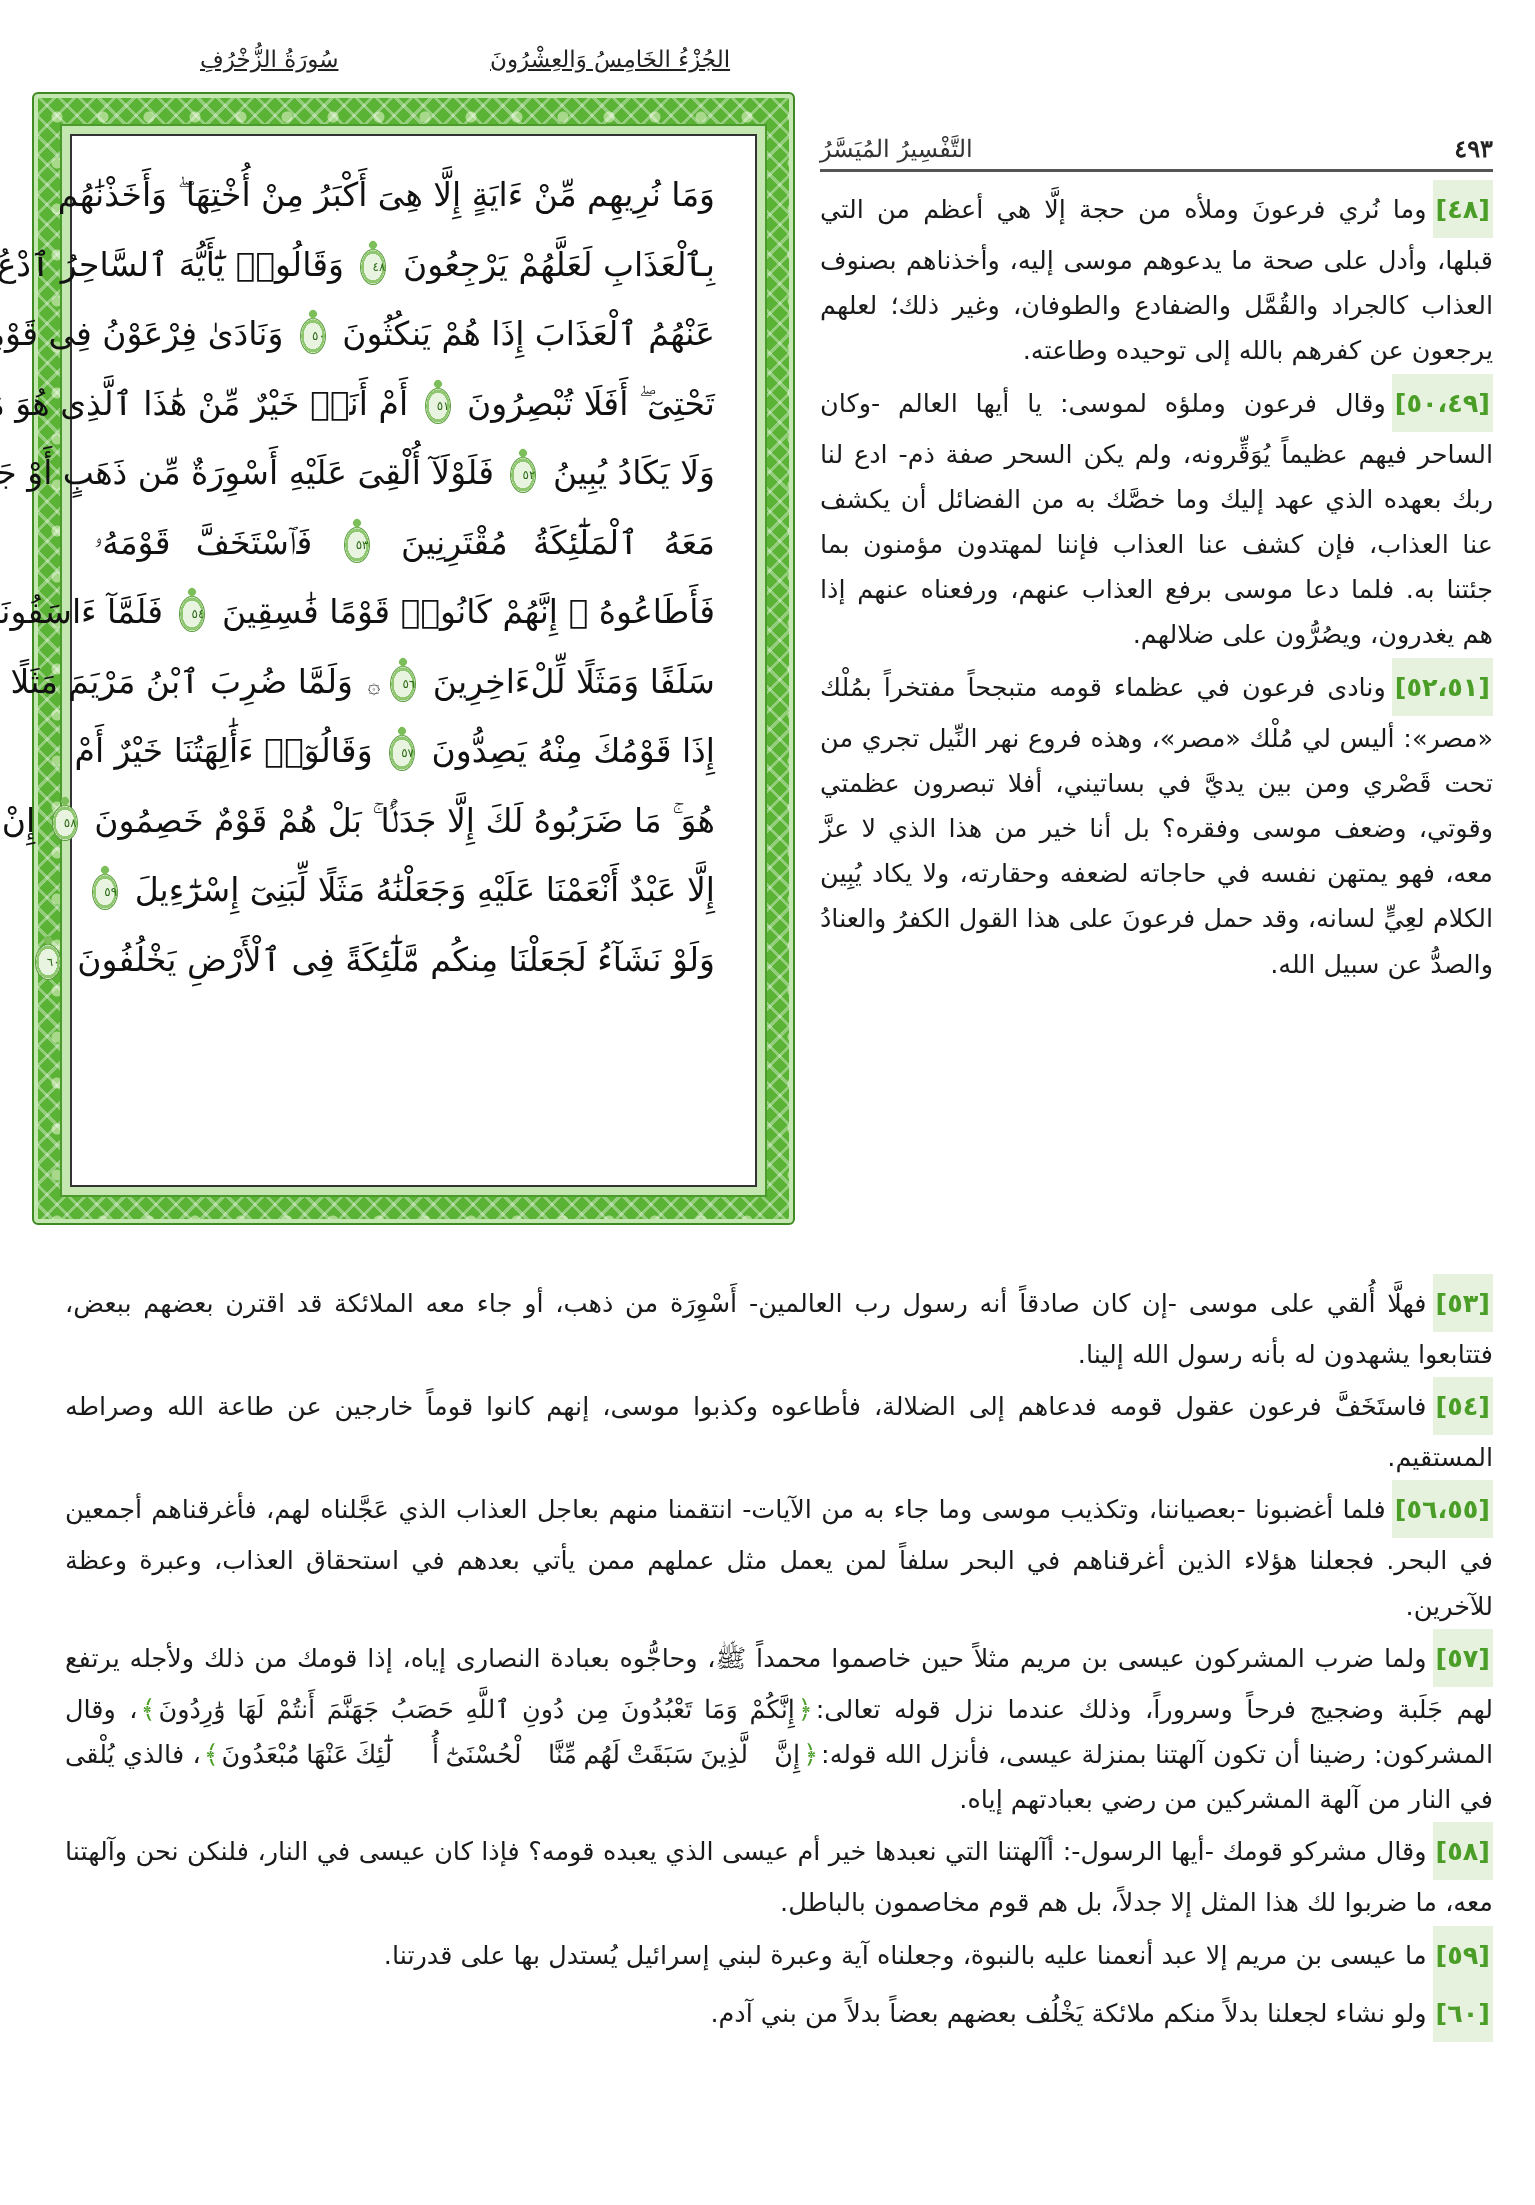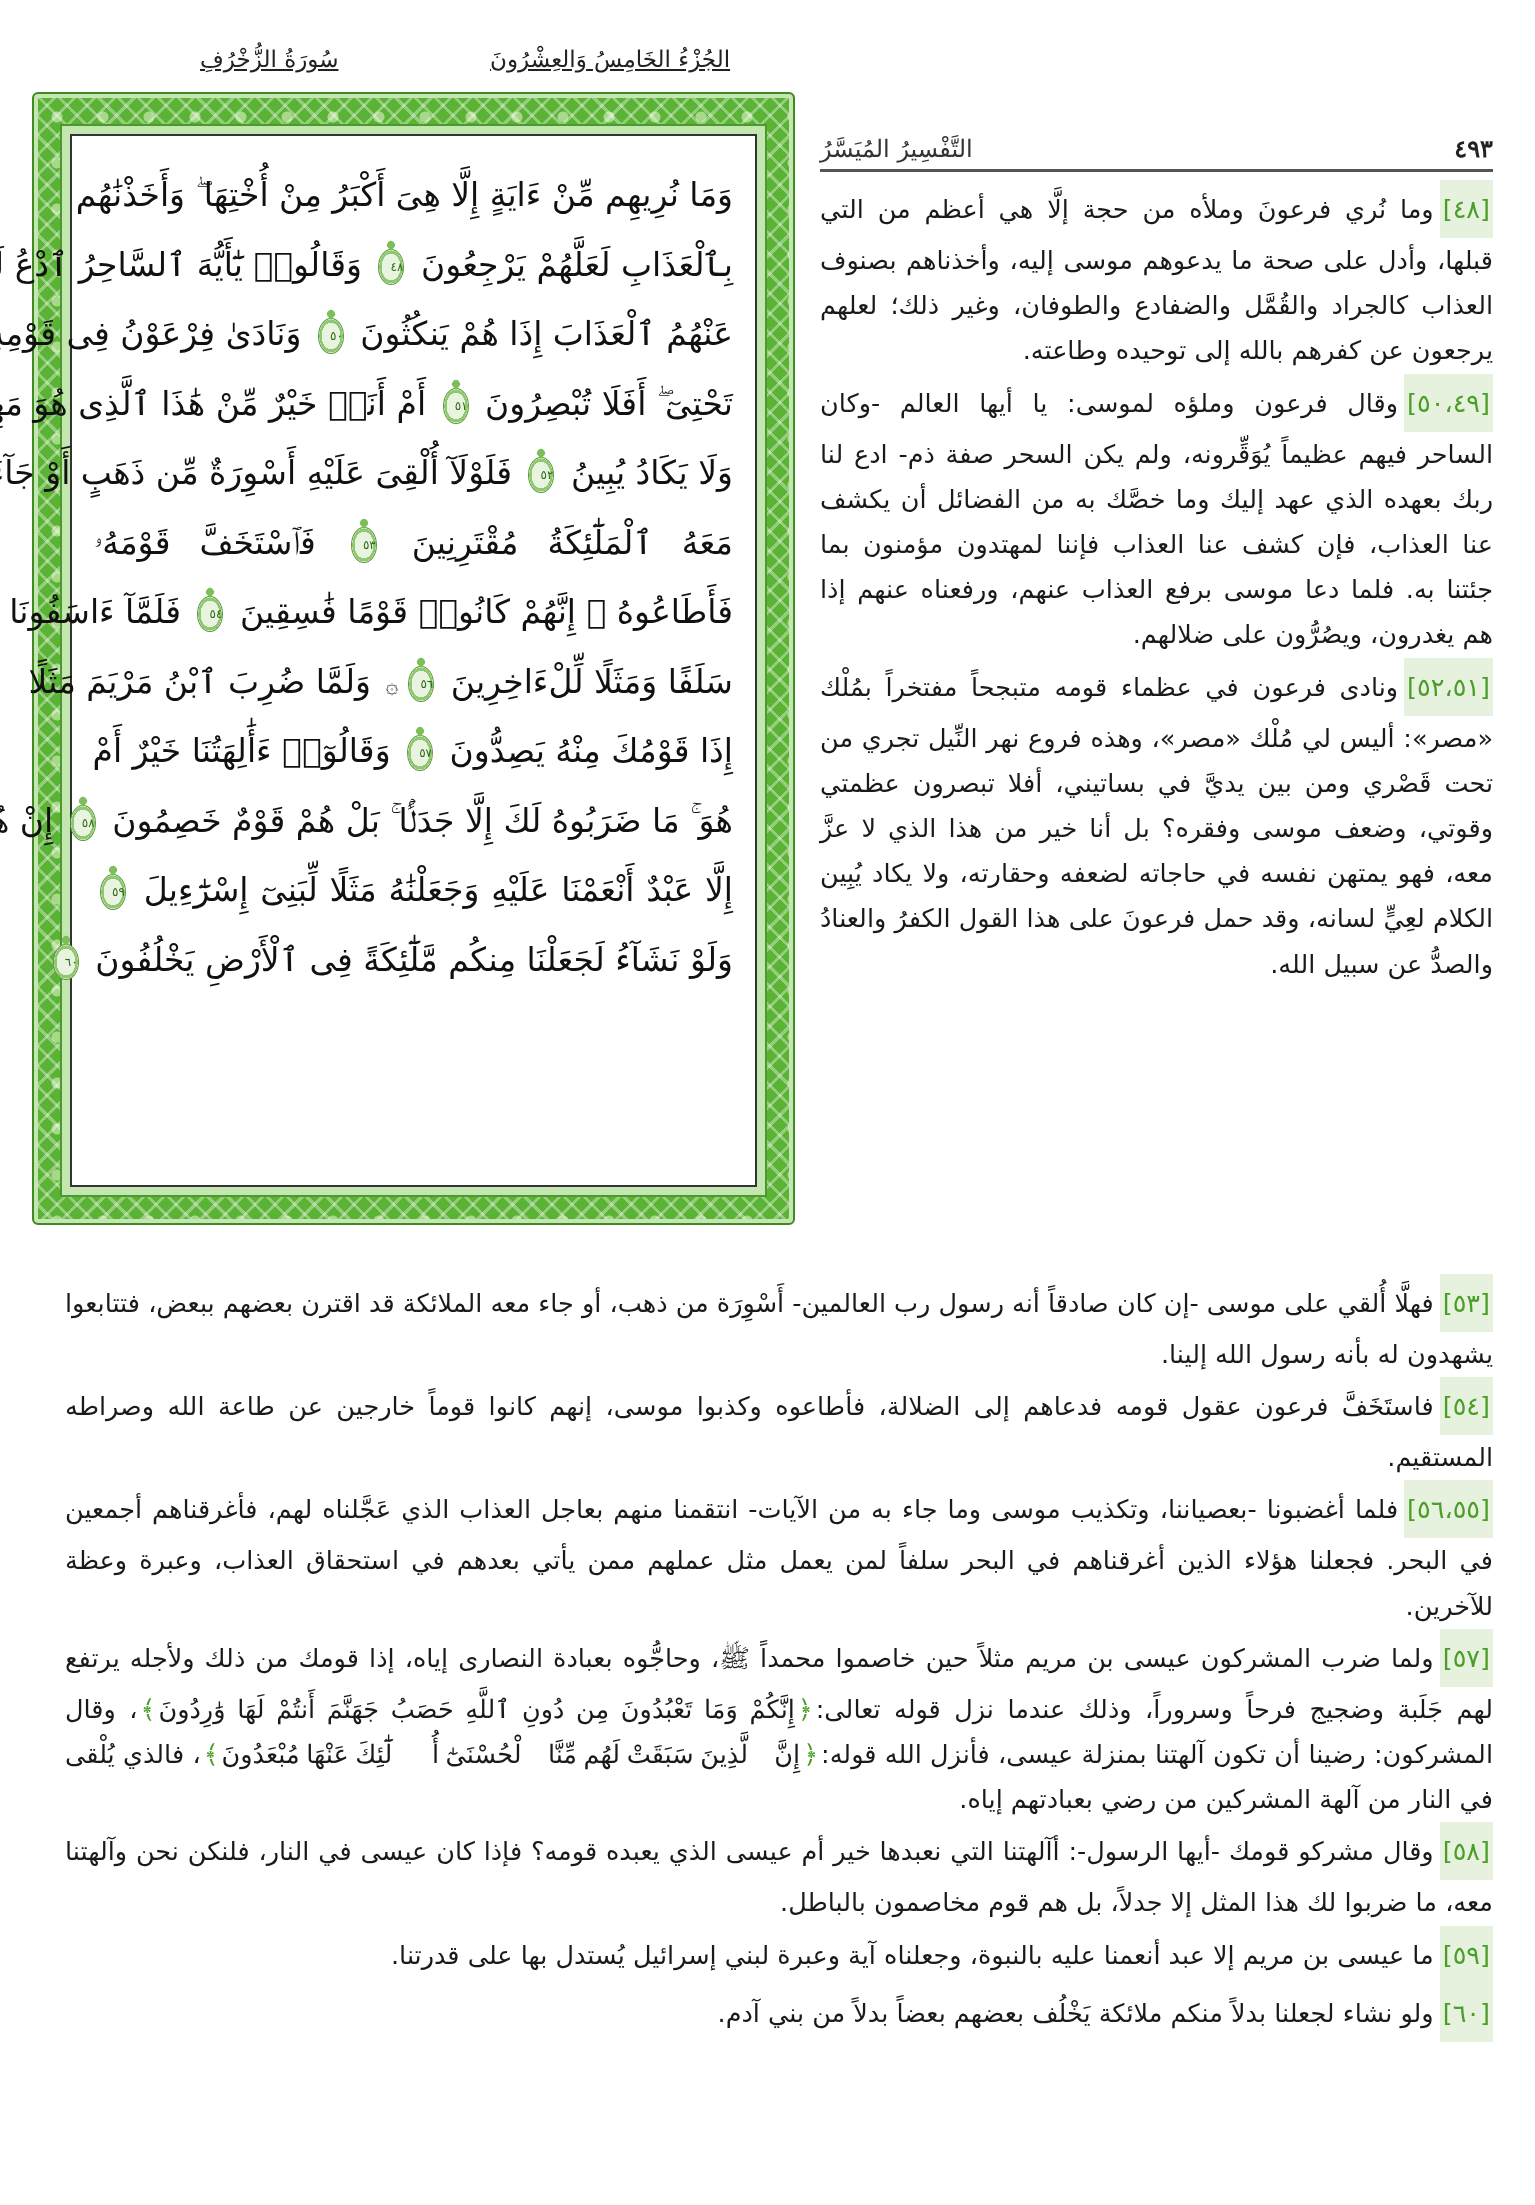--- a/index.html
+++ b/index.html
@@ -20,21 +20,21 @@
       #5bb336;
     border: 2px solid #3f8a22;
     box-shadow: inset 0 0 0 4px #c4e6b0;
   }
   .frame::before {
     content: ""; position: absolute; left: 26px; top: 30px; right: 26px; bottom: 26px;
     background: #c4e6b0; border: 2px solid #4b9a2c;
   }
   .frame-inner {
     position: absolute; left: 36px; top: 40px; right: 36px; bottom: 36px;
-    background: #ffffff; border: 2px solid #333; padding: 24px 22px 0 22px;
+    background: #ffffff; border: 2px solid #333; padding: 24px 40px 0 22px;
   }
   .quran-line {
     font-family: "DejaVu Serif", serif; font-size: 33px; line-height: 69.5px;
     height: 69.5px; text-align: justify; text-align-last: justify; white-space: nowrap;
     direction: rtl; color: #111;
   }
   .ayah-marker {
     display: inline-block; width: 26px; height: 36px; border-radius: 50%/50%;
     background: radial-gradient(ellipse at center, #e8f4df 0 55%, #8fc870 56% 68%, #e8f4df 69%);
     border: 1.5px solid #5a9b3c; font-size: 12px; line-height: 34px; text-align: center;
@@ -60,21 +60,21 @@
     font-family: "DejaVu Sans", sans-serif; font-size: 25.5px; line-height: 45.2px;
     text-align: justify; direction: rtl;
   }
   .tafsir-full {
     position: absolute; left: 65px; top: 1274px; width: 1428px;
     font-family: "DejaVu Sans", sans-serif; font-size: 25.5px; line-height: 45.2px;
     text-align: justify; direction: rtl;
   }
   .entry { display: block; }
   .ref {
-    display: inline-block; background: #e6f2de; color: #4a9e27; font-weight: normal;
+    display: inline-block; background: #e6f2de; color: #4a9e27; font-weight: bold;
     padding: 12px 3px; margin-left: 6px; line-height: 34px;
   }
   .ref .br { color: #4a9e27; }
   .q-quote { font-family: Liberation Serif, serif; }
   .q-quote .orn { color: #4a9e27; margin: 0 3px; }
 </style>
 </head>
 <body>
 
 <div class="running-header" id="surah-name">سُورَةُ الزُّخْرُفِ</div>

